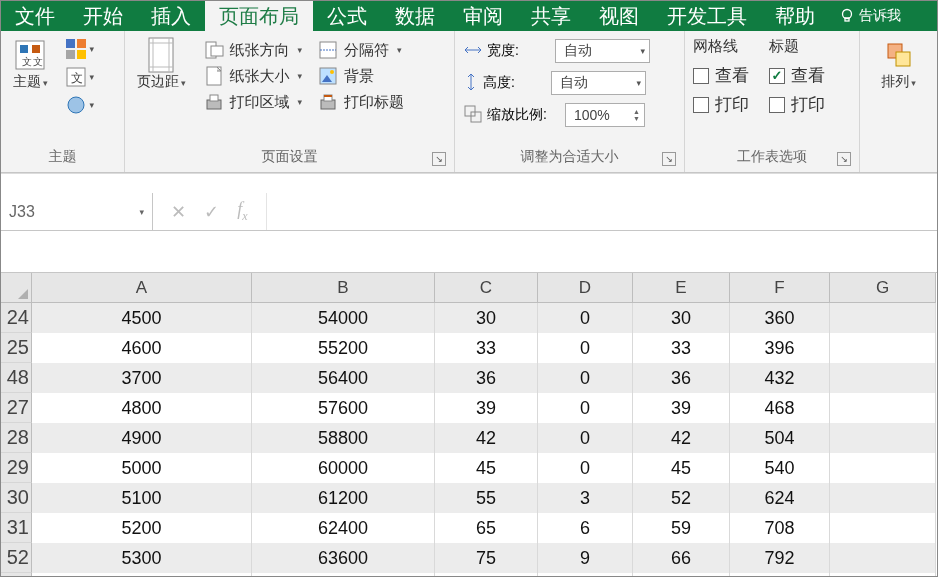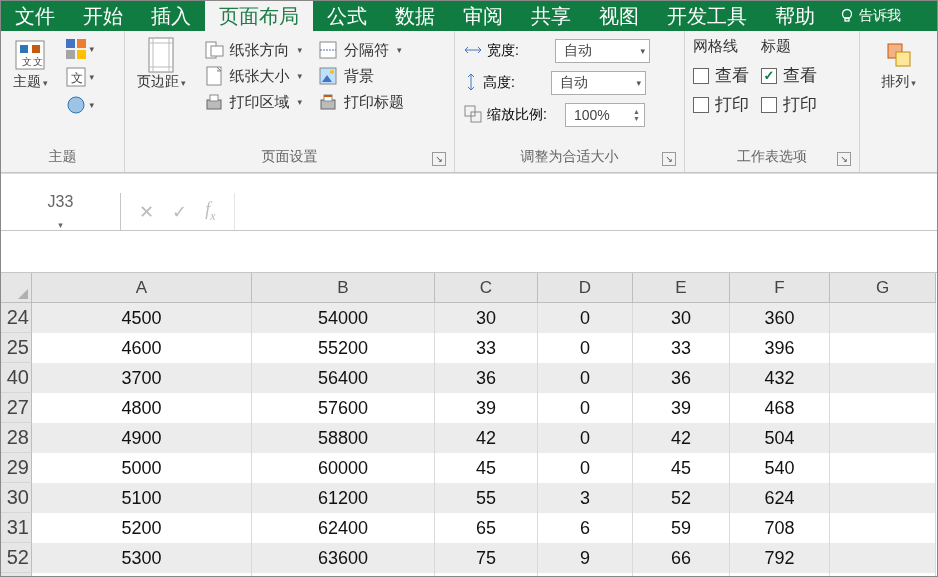--- a/index.html
+++ b/index.html
@@ -93,24 +93,24 @@
   .tinybtn .sq { width:20px;height:20px; }
   
   .fbar-space { height:20px; background:#fff; border-top:1px solid #dcdcdc;}
   .fbar {
     display:flex; align-items:center;
     height:38px;
     border-bottom:1px solid #c6c6c6;
     background:#fff;
   }
   .namebox {
-    width:120px; height:100%;
+    width:152px; height:100%;
     border-right:1px solid #c6c6c6;
     display:flex; align-items:center; justify-content:space-between;
-    padding:0 8px; font-size:16px; color:#666;flex-direction:column;
+    padding:0 8px; font-size:16px; color:#666;
   }
   .namebox .dd { font-size:9px;color:#666;}
   .fx-btns { display:flex; align-items:center; gap:18px; padding:0 18px; height:100%; border-right:1px solid #e4e4e4;}
   .fx-btns span { color:#bcbcbc; font-size:18px;}
   .fx-lbl { font-style:italic; font-family:"Times New Roman",serif; font-size:18px; color:#6b6b6b; }
   .finput { flex:1; height:100%; border:none; padding:0 8px; font-size:15px;}
   .fbar-space2 { height:42px; background:#fff; border-bottom:1px solid #c6c6c6;}
   
   .sheet { display:flex; }
   .corner { width:31px; height:30px; background:#e6e6e6; border-right:1px solid #bdbdbd; border-bottom:1px solid #bdbdbd; position:relative;}
@@ -331,21 +331,21 @@
           </div>
       </div>
     </div>
     <div class="group-label">
       <span>调整为合适大小</span>
       <span class="dialog-launcher">↘</span>
     </div>
   </div>
 
   <div class="group" style="width:175px">
-    <div class="group-body" style="gap:12px;">
+    <div class="group-body" style="gap:20px;">
       <div class="chk-col">
         <div class="title">网格线</div>
         <label class="chk">
             <span class="box"></span>
             <span>查看</span>
           </label>
         <label class="chk">
             <span class="box"></span>
             <span>打印</span>
           </label>
@@ -429,21 +429,21 @@
         <div class="rowhead">25</div>
         <div class="cell cA">4600</div>
         <div class="cell cB">55200</div>
         <div class="cell cC">33</div>
         <div class="cell cD">0</div>
         <div class="cell cE">33</div>
         <div class="cell cF">396</div>
         <div class="cell cG"></div>
       </div>
       <div class="row band">
-        <div class="rowhead">40</div>
+        <div class="rowhead">48</div>
         <div class="cell cA">3700</div>
         <div class="cell cB">56400</div>
         <div class="cell cC">36</div>
         <div class="cell cD">0</div>
         <div class="cell cE">36</div>
         <div class="cell cF">432</div>
         <div class="cell cG"></div>
       </div>
       <div class="row">
         <div class="rowhead">27</div>

